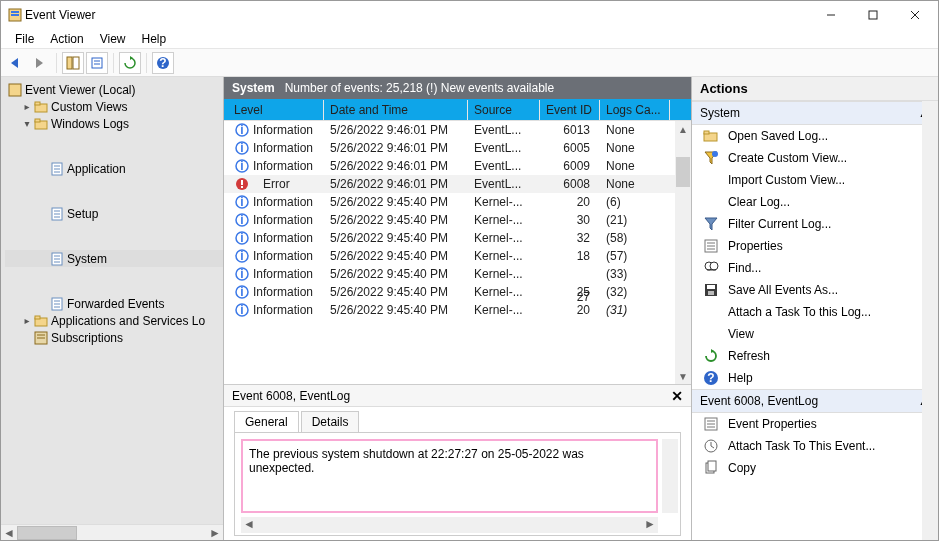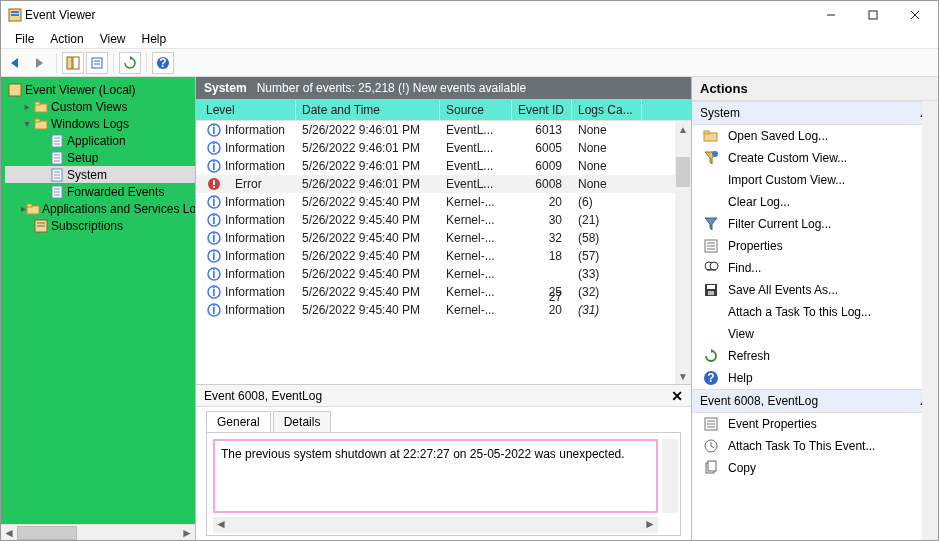--- a/index.html
+++ b/index.html
@@ -10,36 +10,36 @@
   .win-controls { display:flex; }
   .win-btn { width:42px; height:28px; display:flex; align-items:center; justify-content:center; }
   .win-btn svg { width:10px; height:10px; }
   .menubar { height:20px; display:flex; align-items:center; padding:0 6px; gap:0; border-bottom:1px solid #e6e6e6;}
   .menubar-item { padding:2px 8px; cursor:default; }
   .toolbar { height:28px; display:flex; align-items:center; padding:0 4px; gap:2px; border-bottom:1px solid #ddd; background:#fafafa;}
   .tbtn { width:22px; height:22px; display:flex; align-items:center; justify-content:center; border:1px solid transparent; }
   .tbtn.box { border:1px solid #cfcfcf; background:#fff;}
   .sep { width:1px; height:20px; background:#e0e0e0; margin:0 3px; }
   .body { flex:1; display:flex; overflow:hidden; }
-  .tree-pane { width:195px; border-right:1px solid #bbb; display:flex; flex-direction:column; background:#22c55e;}
+  .tree-pane { width:223px; border-right:1px solid #bbb; display:flex; flex-direction:column; background:#e5e5e5;}
   .tree { flex:1; overflow:hidden; padding:4px 0 0 4px;}
   .tree-scroll-h { height:16px; background:#f0f0f0; border-top:1px solid #ddd; display:flex; align-items:center;}
   .hscroll { flex:1; height:14px; background:#f0f0f0; display:flex; }
   .hscroll-thumb { width:60px; background:#cdcdcd; border:1px solid #bbb;}
   .tree-row { display:flex; align-items:center; height:17px; padding-left:2px; white-space:nowrap;}
   .tw { width:12px; display:inline-flex; justify-content:center; font-size:10px; color:#555; }
   .tw.blank { color:transparent;}
   .ticon { width:16px; height:16px; display:inline-flex; align-items:center; justify-content:center; margin-right:2px;}
   .sel { background:#ddd; }
-  .indent1{padding-left:16px;} .indent2{padding-left:32px;}
+  .indent1{padding-left:16px;} .indent2{padding-left:32px;margin-top:28px;}
   .center-pane { flex:1; display:flex; flex-direction:column; border-right:1px solid #bbb; overflow:hidden;}
   .center-hdr { color:#fff; background:#6b6f76; font-weight:bold; height:22px; display:flex; align-items:center; padding:0 8px; gap:10px; font-size:13px;}
   .center-hdr .sub { font-weight:normal; font-size:12px;}
   .list-area { position:relative; flex:1; display:flex; flex-direction:column; overflow:hidden; }
-  .cols { display:flex; border-bottom:1px solid #e0e0e0; background:#5eead4; height:22px; align-items:center; padding-left:4px;}
+  .cols { display:flex; border-bottom:1px solid #e0e0e0; background:#0ea5e9; height:22px; align-items:center; padding-left:4px;}
   .col { border-right:1px solid #e6e6e6; padding:3px 6px; color:#222; white-space:nowrap; overflow:hidden; text-overflow:ellipsis;}
   .c-level{width:96px;} .c-date{width:144px;} .c-source{width:72px;} .c-eid{width:60px;text-align:right;} .c-task{width:70px;}
   .rows { overflow:hidden; flex:1; }
   .row { display:flex; align-items:center; height:18px; padding-left:4px; }
   .row.sel { background:#f2f2f2;}
   .lvl-ico { width:16px; height:16px; display:inline-flex; align-items:center; justify-content:center; margin-right:3px; }
   .row .c-eid{ text-align:right; padding-right:10px;}
   .vscroll { position:absolute; right:0; top:22px; bottom:0; width:16px; background:#f0f0f0; display:flex; flex-direction:column;}
   .vscroll .arrow{height:16px; display:flex;align-items:center;justify-content:center;color:#666;font-size:10px;}
   .vscroll .track{flex:1; position:relative;}

